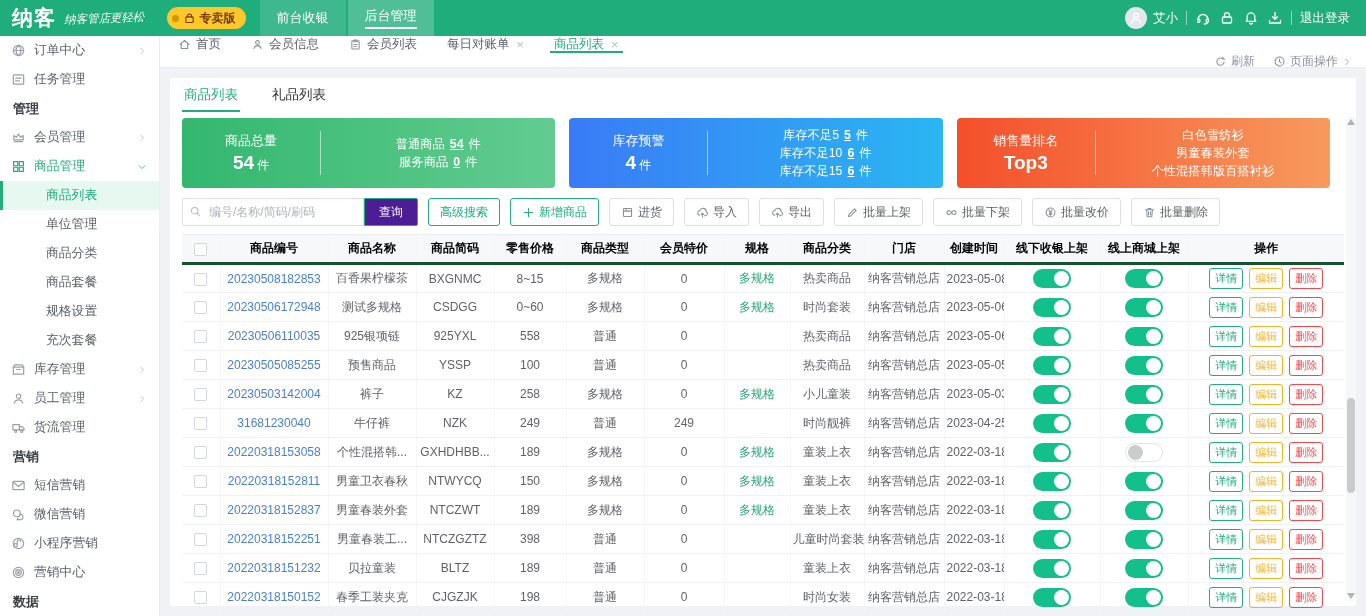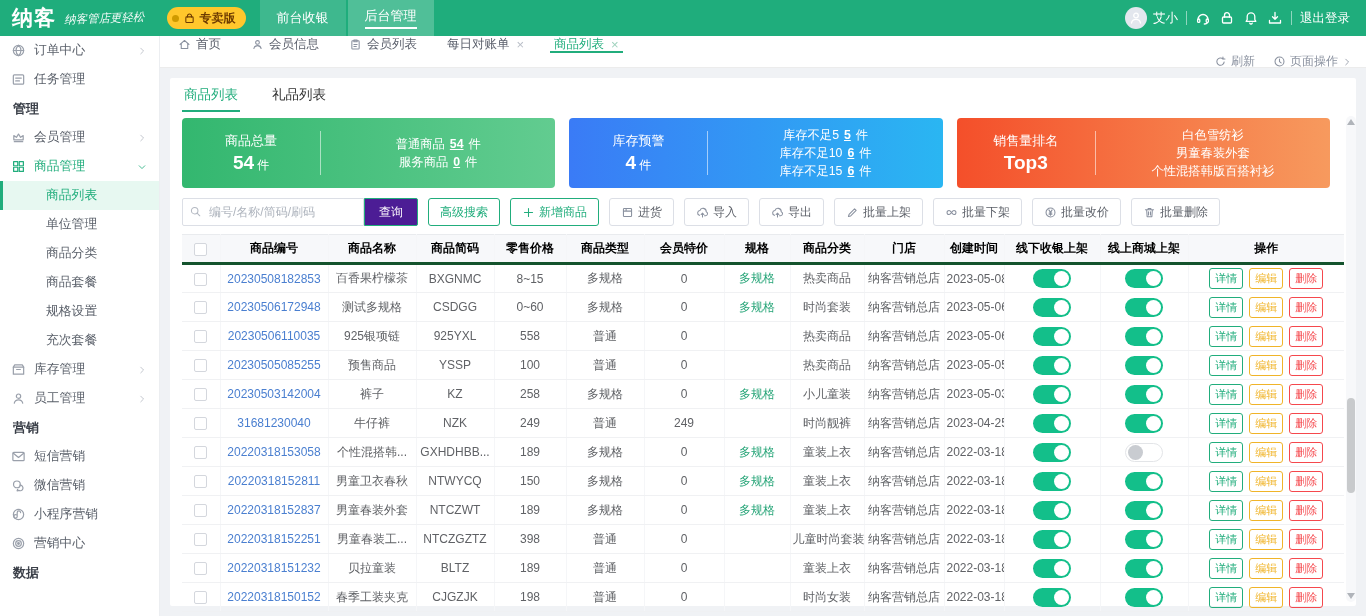--- a/index.html
+++ b/index.html
@@ -272,20 +272,31 @@
             <circle cx="8" cy="5.5" r="2.3"></circle>
             <path d="M3.5 13c.5-2.5 2.3-3.6 4.5-3.6s4 1.1 4.5 3.6"></path>
           </svg>
         </span>
         <span class="s-label">员工管理</span>
         <span class="ic chev">
           <svg viewBox="0 0 16 16" fill="none" stroke="currentColor" stroke-width="1.3" stroke-linecap="round" stroke-linejoin="round">
             <path d="M6 3.5L10.5 8 6 12.5"></path>
           </svg>
         </span>
+      </div>
+      <div class="s-item">
+        <span class="ic">
+          <svg viewBox="0 0 16 16" fill="none" stroke="currentColor" stroke-width="1.3" stroke-linecap="round" stroke-linejoin="round">
+            <rect x="2" y="5" width="7" height="5.5"></rect>
+            <path d="M9 7h2.8L14 9.2v1.3H9"></path>
+            <circle cx="5" cy="12" r="1.2"></circle>
+            <circle cx="11.5" cy="12" r="1.2"></circle>
+          </svg>
+        </span>
+        <span class="s-label">货流管理</span>
       </div>
       <div class="s-group">营销</div>
       <div class="s-item">
         <span class="ic">
           <svg viewBox="0 0 16 16" fill="none" stroke="currentColor" stroke-width="1.3" stroke-linecap="round" stroke-linejoin="round">
             <rect x="2" y="3.5" width="12" height="9" rx="1"></rect>
             <path d="M2.5 4.5L8 9l5.5-4.5"></path>
           </svg>
         </span>
         <span class="s-label">短信营销</span>

